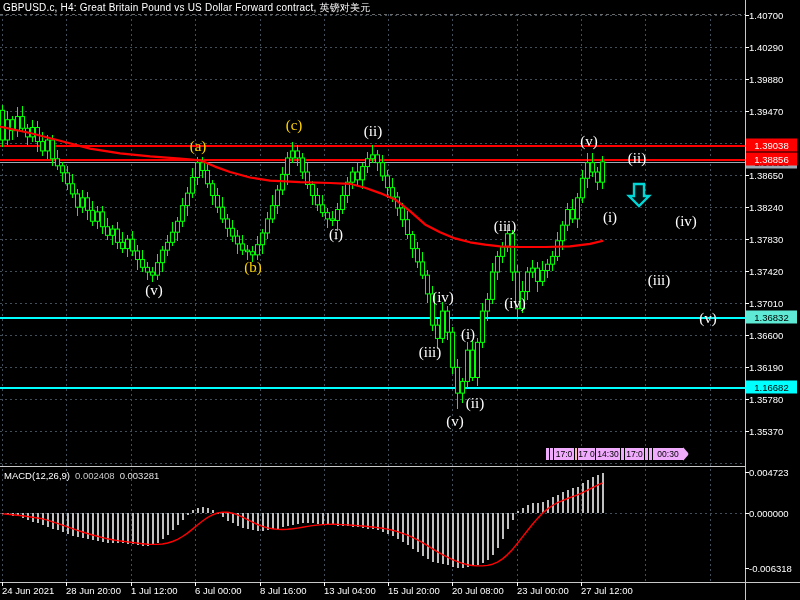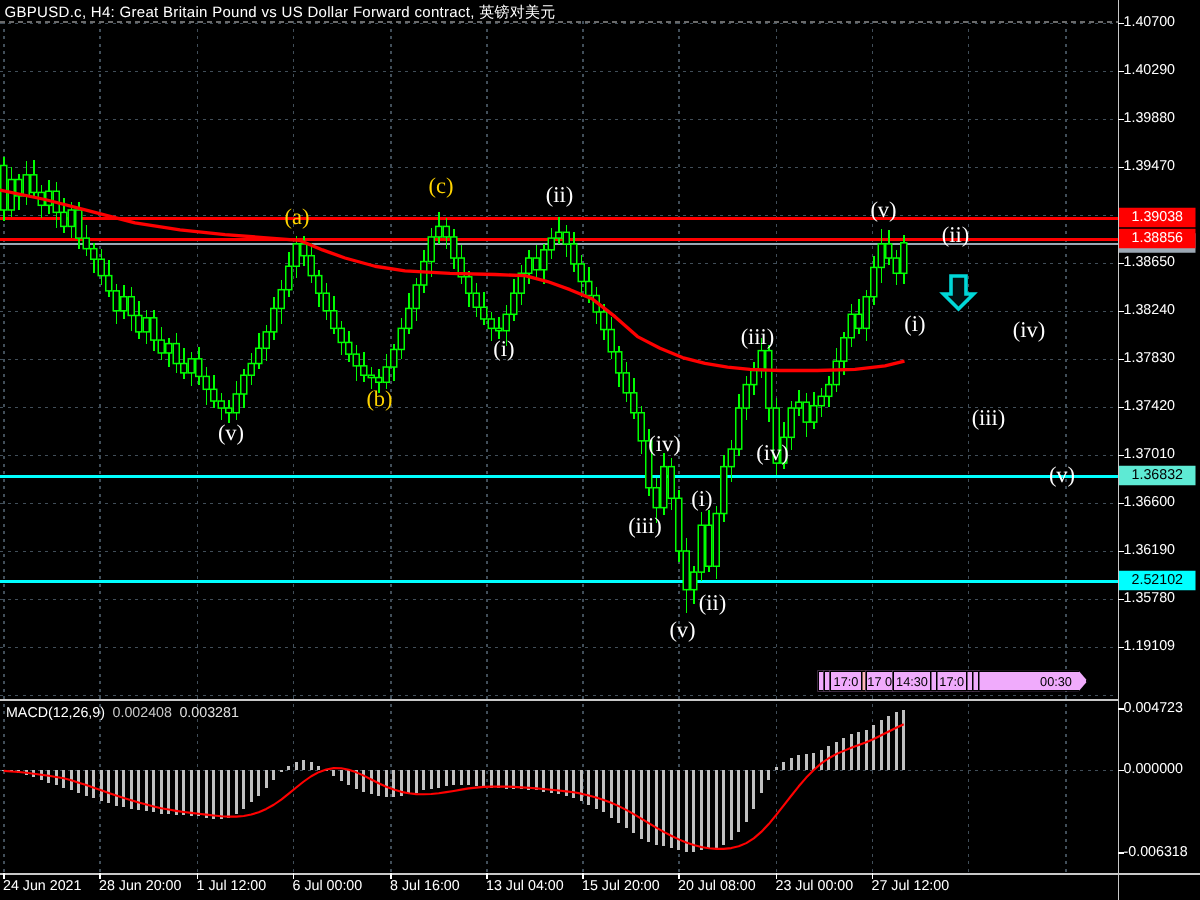--- a/index.html
+++ b/index.html
@@ -469,29 +469,29 @@
       <span class="plabel" style="left:749px;top:79.06249999999989px;">1.39880</span>
       <span class="plabel" style="left:749px;top:111.09374999999983px;">1.39470</span>
       <span class="plabel" style="left:749px;top:175.15624999999972px;">1.38650</span>
       <span class="plabel" style="left:749px;top:207.18749999999966px;">1.38240</span>
       <span class="plabel" style="left:749px;top:239.2187499999996px;">1.37830</span>
       <span class="plabel" style="left:749px;top:271.24999999999955px;">1.37420</span>
       <span class="plabel" style="left:749px;top:303.2812499999995px;">1.37010</span>
       <span class="plabel" style="left:749px;top:335.31249999999943px;">1.36600</span>
       <span class="plabel" style="left:749px;top:367.3437499999994px;">1.36190</span>
       <span class="plabel" style="left:749px;top:399.375000000001px;">1.35780</span>
-      <span class="plabel" style="left:749px;top:431.40625000000097px;">1.19109</span>
+      <span class="plabel" style="left:749px;top:431.40625000000097px;">1.35370</span>
       <span class="plabel" style="left:749px;top:472px;">0.004723</span>
       <span class="plabel" style="left:749px;top:513px;">0.000000</span>
       <span class="plabel" style="left:749px;top:568px;">-0.006318</span>
       <span class="badge" style="top:162.03125000000045px;background:#9ca8b4;color:#000000;">1.38818</span>
       <span class="badge" style="top:144.84375000000063px;background:#ff0000;color:#ffffff;">1.39038</span>
       <span class="badge" style="top:159.06250000000009px;background:#ff0000;color:#ffffff;">1.38856</span>
       <span class="badge" style="top:317.1875000000004px;background:#5eead4;color:#000000;">1.36832</span>
-      <span class="badge" style="top:387.2656249999998px;background:#00ffff;color:#000000;">2.52102</span>
+      <span class="badge" style="top:387.2656249999998px;background:#00ffff;color:#000000;">1.16682</span>
       <span class="tlabel" style="left:2px;">24 Jun 2021</span>
       <span class="tlabel" style="left:66px;">28 Jun 20:00</span>
       <span class="tlabel" style="left:131px;">1 Jul 12:00</span>
       <span class="tlabel" style="left:195px;">6 Jul 00:00</span>
       <span class="tlabel" style="left:260px;">8 Jul 16:00</span>
       <span class="tlabel" style="left:324px;text-align:center;">13 Jul 04:00</span>
       <span class="tlabel" style="left:388px;">15 Jul 20:00</span>
       <span class="tlabel" style="left:452px;">20 Jul 08:00</span>
       <span class="tlabel" style="left:517px;">23 Jul 00:00</span>
       <span class="tlabel" style="left:581px;">27 Jul 12:00</span>
@@ -517,18 +517,18 @@
       <span class="tag" style="left:545px;width:3px;"></span>
       <span class="tag" style="left:549px;width:3px;"></span>
       <span class="tag" style="left:553px;width:20px;">17:0</span>
       <span class="tag" style="left:574px;width:2px;background:#ffb8b8;"></span>
       <span class="tag" style="left:577px;width:17px;">17 0</span>
       <span class="tag" style="left:595px;width:24px;">14:30</span>
       <span class="tag" style="left:620px;width:3px;"></span>
       <span class="tag" style="left:624px;width:19px;">17:0</span>
       <span class="tag" style="left:644px;width:3px;"></span>
       <span class="tag" style="left:648px;width:3px;"></span>
-      <span class="tag point" style="left:652px;width:30px;padding-right:5px;padding-left:36px;">00:30</span>
+      <span class="tag point" style="left:652px;width:30px;padding-right:5px;">00:30</span>
     </div>
   <div id="macdlabel">
     <span>MACD(12,26,9)</span><span class="v1">0.002408</span><span class="v2">0.003281</span>
   </div>
 </div>
 
 </body></html>

